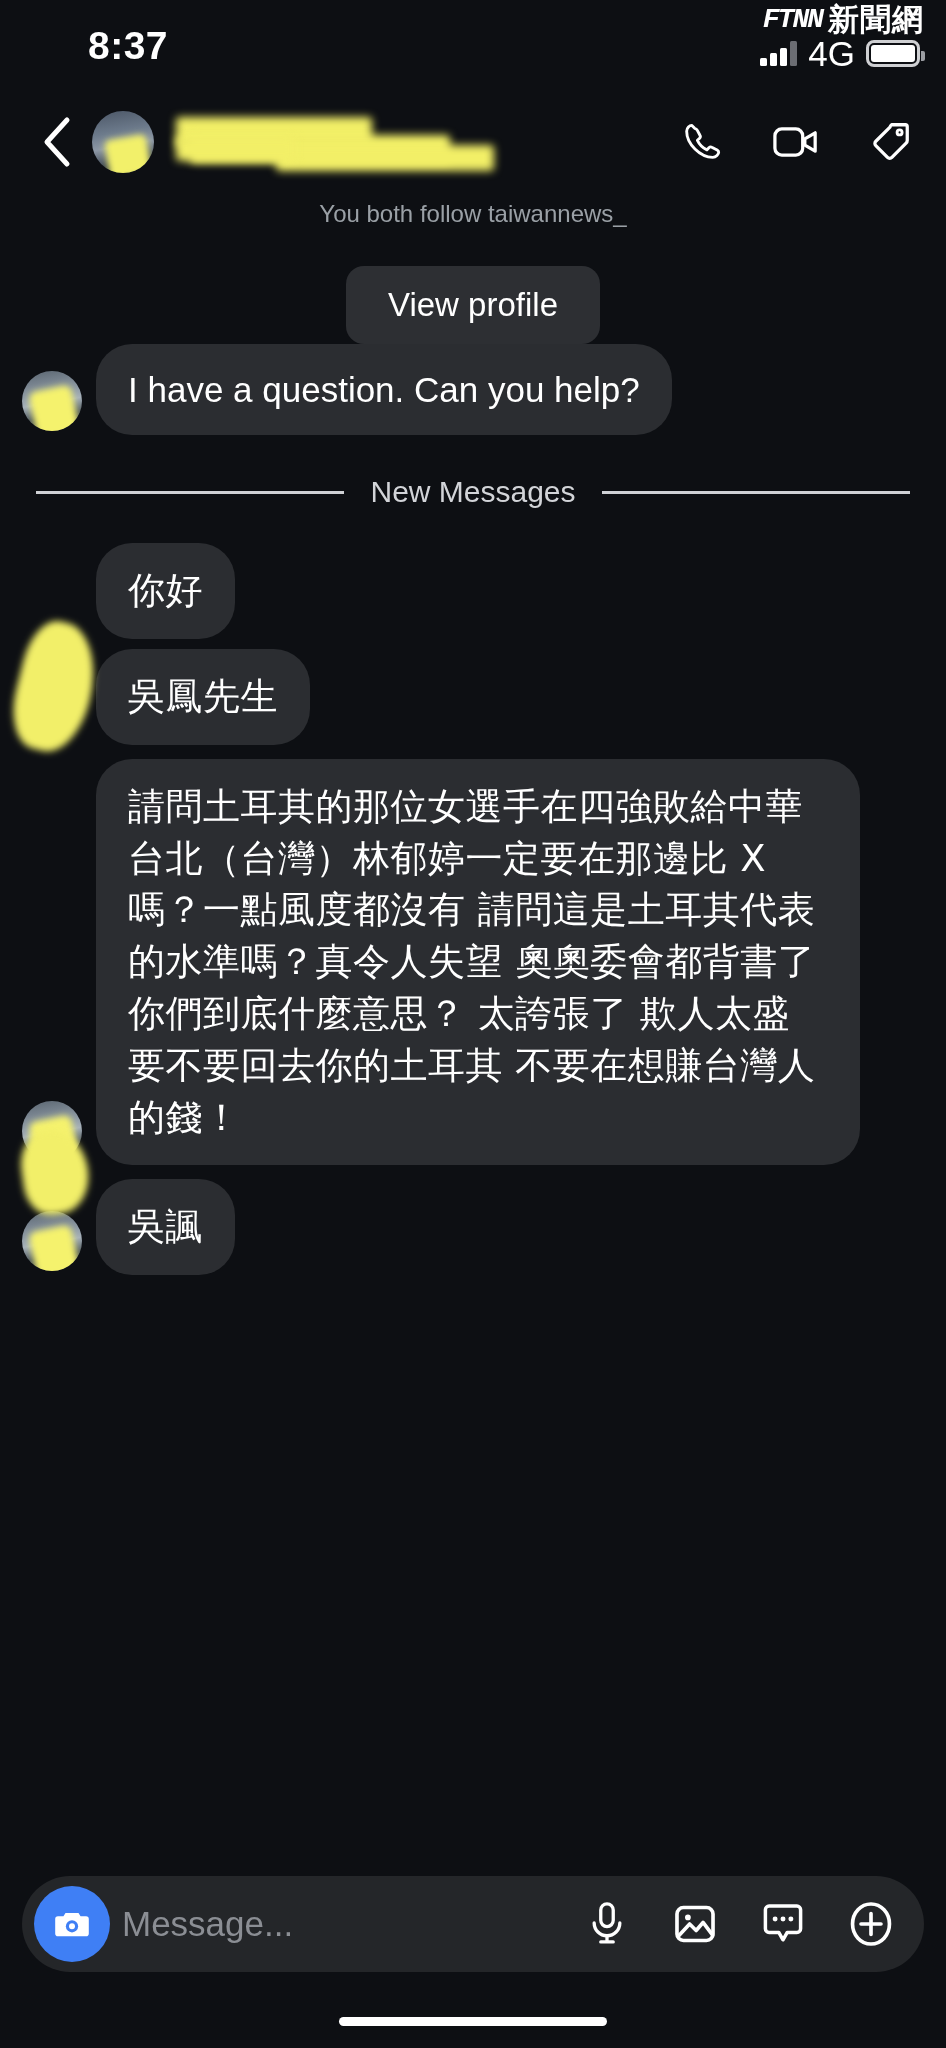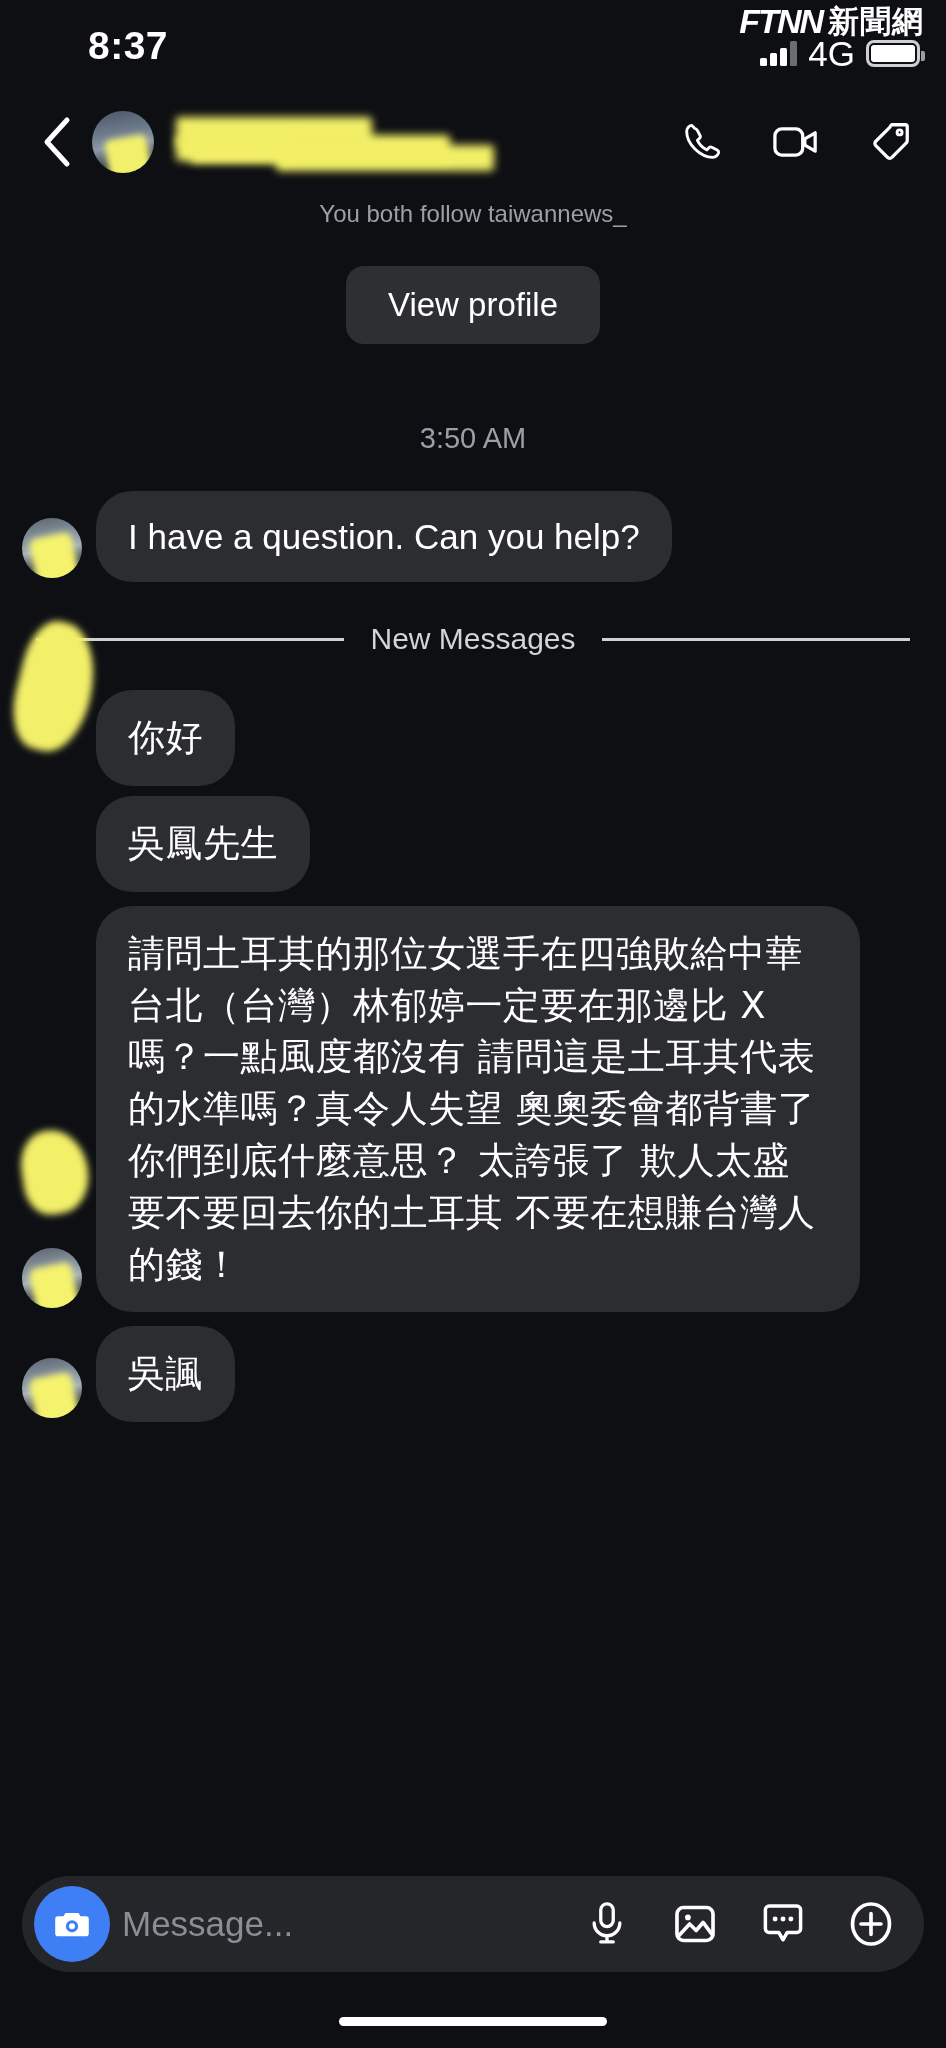--- a/index.html
+++ b/index.html
@@ -95,26 +95,27 @@
     position: absolute;
     right: 22px;
     top: 4px;
     display: flex;
     align-items: center;
     gap: 6px;
   }
   .wm-mark {
     display: flex;
     align-items: center;
-    font-size: 34px;
+    font-size: 28px;
     font-weight: 800;
     font-style: italic;
     letter-spacing: -2px;
     color: #fff;
     line-height: 1;
+    font-family: Liberation Mono, monospace;
   }
   .wm-cn {
     font-size: 31px;
     font-weight: 700;
     color: #fff;
     letter-spacing: 1px;
     line-height: 1;
   }
 
   
@@ -436,21 +437,20 @@
   <div class="thread">
 
     <div class="profile-intro">
       <div class="intro-line clipped">
         <span>You don't follow each other on Instagram</span>
       </div>
       <div class="intro-line">You both follow taiwannews_</div>
       <div class="view-profile">View profile</div>
     </div>
 
-    <div class="daystamp">3:50 AM</div>
 
     <div class="row">
       <div class="av">
           <div class="redact"></div>
         </div>
       <div class="bubble in">I have a question. Can you help?</div>
     </div>
 
 
     <div class="newsep">

